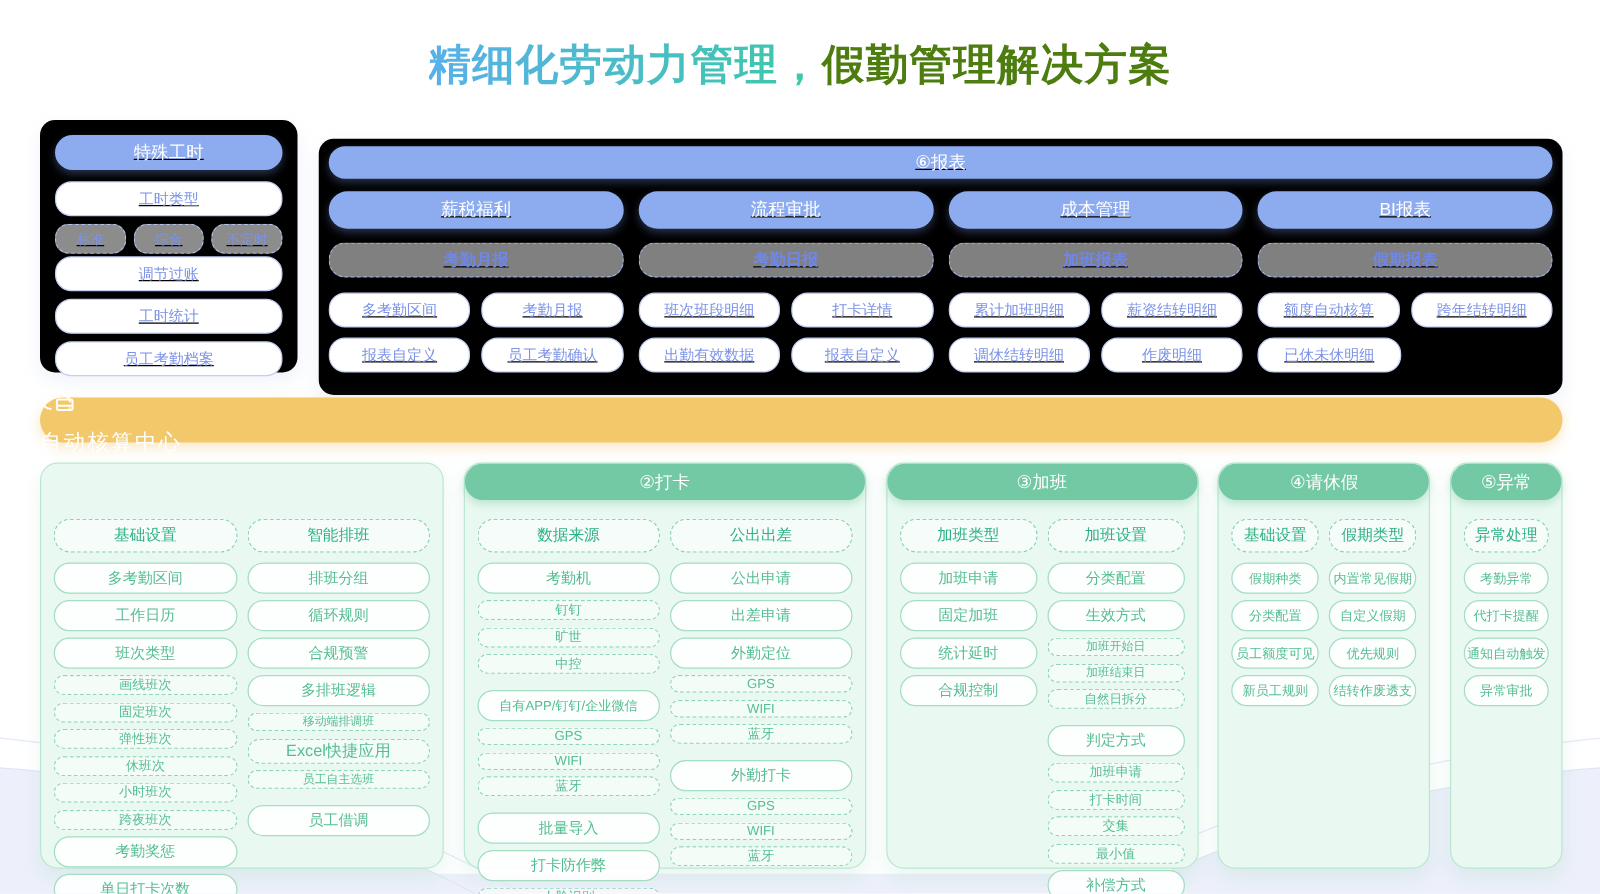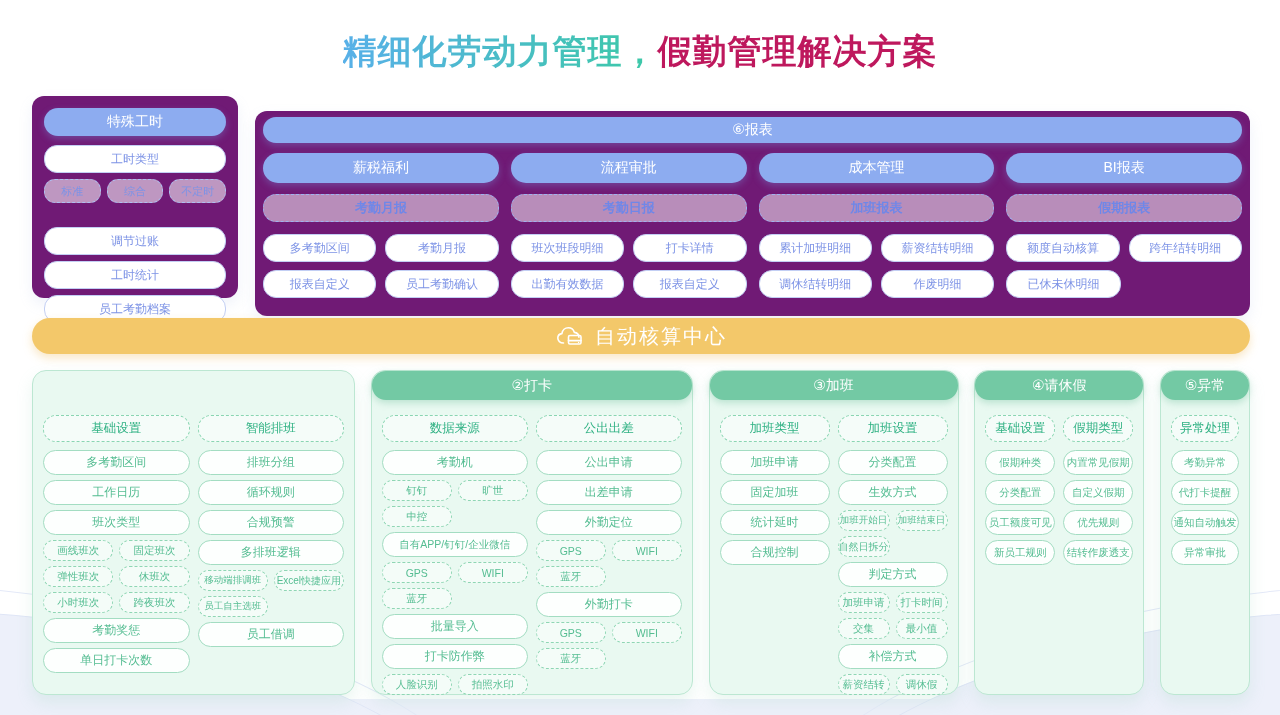--- a/index.html
+++ b/index.html
@@ -13,66 +13,66 @@
   .arc{position:absolute;border-radius:50%;}
   .arcL{left:-340px;bottom:-190px;width:820px;height:280px;background:#edf0fa;border:1px solid #dfe5f6;transform:rotate(9deg);}
   .arcL2{left:-360px;bottom:-178px;width:860px;height:290px;background:transparent;border:1px solid #e4e9f8;transform:rotate(10deg);}
   .arcR{right:-340px;bottom:-190px;width:820px;height:280px;background:#edf0fa;border:1px solid #dfe5f6;transform:rotate(-9deg);}
   .arcR2{right:-360px;bottom:-178px;width:860px;height:290px;background:transparent;border:1px solid #e4e9f8;transform:rotate(-10deg);}
   .content{position:absolute;inset:0;z-index:1;}
 
   
   .title{position:absolute;top:6px;left:0;width:100%;text-align:center;font-size:34px;font-weight:800;letter-spacing:1px;}
   .title .hl{background:linear-gradient(90deg,#58b0e8,#3cc9a6);-webkit-background-clip:text;background-clip:text;color:transparent;}
-  .title .rest{color:#be185d;text-align:right;}
-
-  
-  .panel-blue{background:#701a75;border-radius:12px;box-shadow:0 6px 14px rgba(150,165,220,.15);box-sizing:border-box;position:absolute;}
+  .title .rest{color:#4d7c0f;text-align:right;}
+
+  
+  .panel-blue{background:#000000;border-radius:12px;box-shadow:0 6px 14px rgba(150,165,220,.15);box-sizing:border-box;position:absolute;text-decoration:underline;}
   .panel-left{left:32px;top:96px;width:206px;height:202px;padding:12px 12px;}
   .panel-report{left:255px;top:95px;width:995px;height:205px;padding:6px 8px;margin-top:16px;}
   .blue-pill{background:#8dacf0;border-radius:15px;color:#fff;display:flex;align-items:center;justify-content:center;
     font-size:14px;box-shadow:0 3px 7px rgba(120,145,220,.35);}
   .blue-head{height:28px;margin-bottom:9px;}
   .report-top{height:26px;margin:0 0 10px 0;}
   .bchip{height:26px;border:1px solid #c3cff4;background:#ffffff;border-radius:13px;color:#7d93e6;font-size:12px;
     display:flex;align-items:center;justify-content:center;margin-bottom:6px;}
-  .bsmallrow{display:flex;gap:6px;margin-bottom:24px;}
+  .bsmallrow{display:flex;gap:6px;margin-bottom:2px;}
   .bsmall{flex:1;height:22px;border:1px dashed #aebff0;background:rgba(255,255,255,.55);border-radius:11px;color:#7d93e6;
     font-size:11px;display:flex;align-items:center;justify-content:center;}
   .report-cols{display:flex;gap:12px;align-items:flex-end;}
   .rcol{flex:1;min-width:0;}
   .rcol .blue-pill{height:30px;margin-bottom:11px;border-radius:16px;}
   .bdash{height:26px;border:1px dashed #9fb2ee;background:rgba(255,255,255,.5);border-radius:13px;color:#6f87e8;
     font-size:13px;font-weight:bold;display:flex;align-items:center;justify-content:center;margin-bottom:12px;}
   .rrow{display:flex;gap:9px;margin-bottom:8px;}
   .bchip2{flex:1;min-width:0;height:26px;border:1px solid #c3cff4;background:#ffffff;border-radius:13px;color:#7d93e6;
     font-size:12px;display:flex;align-items:center;justify-content:center;white-space:nowrap;}
   .ph{visibility:hidden;border:none;background:none;}
 
   
   .center-bar{position:absolute;left:32px;top:318px;width:1218px;height:36px;background:#f3c86a;border-radius:18px;
-    color:#ffffff;font-size:20px;letter-spacing:2px;display:flex;align-items:center;justify-content:center;gap:10px;
-    box-shadow:0 4px 10px rgba(240,195,110,.4);box-sizing:border-box;}
+    color:#ffffff;font-size:17px;letter-spacing:2px;display:flex;align-items:flex-start;justify-content:center;gap:10px;
+    box-shadow:0 4px 10px rgba(240,195,110,.4);box-sizing:border-box;flex-direction:column;}
   .cloud{display:flex;align-items:center;}
 
   
   .sections{position:absolute;left:32px;top:370px;width:1218px;display:flex;justify-content:space-between;}
   .sec{position:relative;background:#e9f9f1;border:1px solid #bce7d2;border-radius:14px;box-sizing:border-box;height:325px;
     padding:44px 10px 8px 10px;box-shadow:0 8px 16px rgba(140,205,175,.18);}
   .sec1{width:323px;}.sec2{width:322px;}.sec3{width:250px;}.sec4{width:170px;}.sec5{width:90px;}
   .sec-head{position:absolute;top:0;left:0;right:0;height:29px;background:#73c9a4;border-radius:14px;color:#fff;
     font-size:14px;display:flex;align-items:center;justify-content:center;box-shadow:0 3px 7px rgba(100,185,150,.35);}
   .sec-cols{display:flex;gap:8px;height:100%;}
   .sec-col{flex:1;min-width:0;}
   .ghead{height:25px;border:1.5px dashed #8ad5b2;background:rgba(255,255,255,.55);border-radius:13px;color:#2fb183;
     font-weight:normal;font-size:12.5px;display:flex;align-items:center;justify-content:center;margin-bottom:8px;white-space:nowrap;}
   .gchip{height:25px;border:1px solid #a3ddc2;background:rgba(255,255,255,.9);border-radius:13px;color:#55bd92;
     font-size:12px;display:flex;align-items:center;justify-content:center;margin-bottom:5px;white-space:nowrap;padding:0 2px;box-sizing:border-box;}
   .sec4 .gchip,.sec5 .gchip{font-size:10.5px;}
-  .gsmallrow{display:flex;gap:6px;margin-bottom:5px;}
+  .gsmallrow{display:flex;gap:6px;margin-bottom:5px;flex-direction:column;}
   .gsmall{flex:1;min-width:0;height:21px;border:1px dashed #8fd6b4;background:rgba(255,255,255,.5);border-radius:11px;color:#55bd92;
     font-size:10.5px;display:flex;align-items:center;justify-content:center;white-space:nowrap;padding:0 1px;box-sizing:border-box;}
 </style>
 </head>
 <body>
 
 <div class="decor">
   <div class="band"></div>
   <div class="arc arcL2"></div>
   <div class="arc arcL"></div>
@@ -191,21 +191,21 @@
             <div class="gchip">单日打卡次数</div>
           </div>
           <div class="sec-col">
             <div class="ghead">智能排班</div>
             <div class="gchip">排班分组</div>
             <div class="gchip">循环规则</div>
             <div class="gchip">合规预警</div>
             <div class="gchip">多排班逻辑</div>
             <div class="gsmallrow">
               <div class="gsmall" style="font-size: 9.5px;">移动端排调班</div>
-              <div class="gsmall" style="font-size: 10px;">Excel快捷应用</div>
+              <div class="gsmall" style="font-size: 13px;">Excel快捷应用</div>
             </div>
             <div class="gsmallrow">
               <div class="gsmall" style="font-size: 9.5px;">员工自主选班</div>
               <div class="gsmall ph"></div>
             </div>
             <div class="gchip">员工借调</div>
           </div>
         </div>
       </div>
       <div class="sec sec2">

